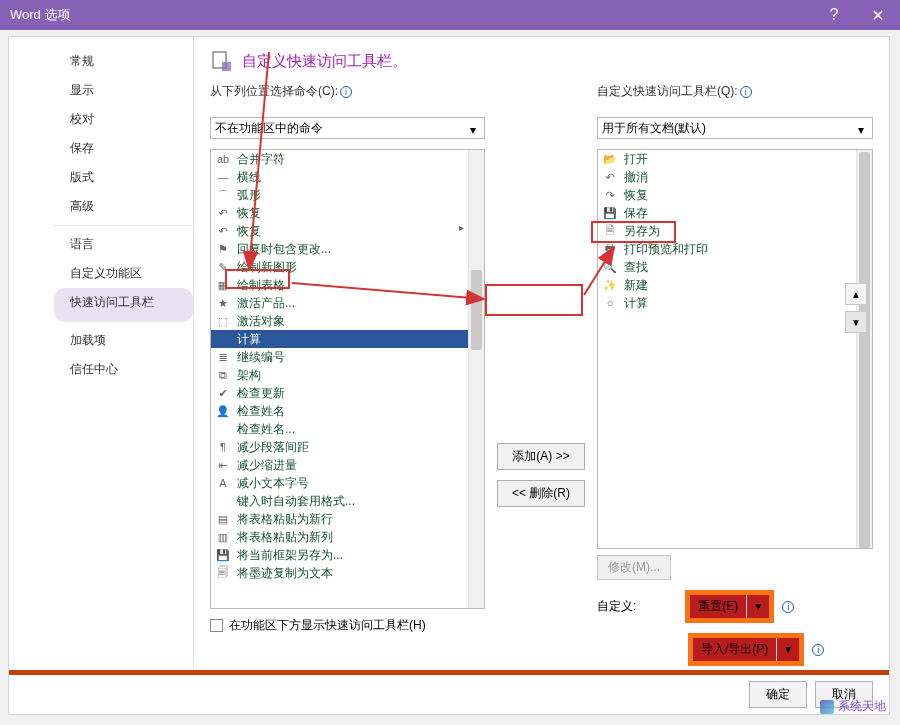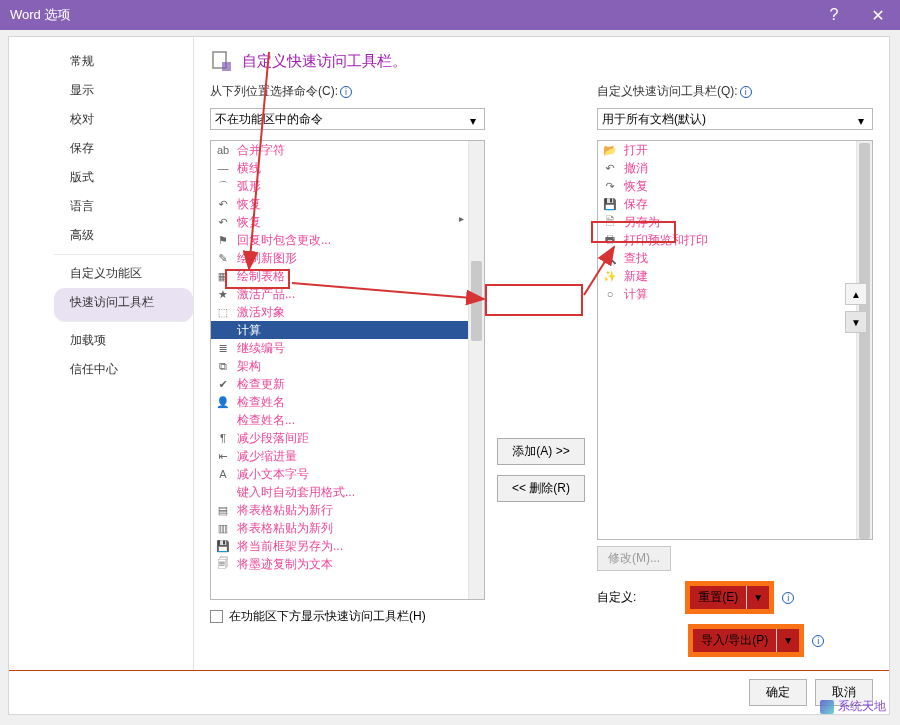--- a/index.html
+++ b/index.html
@@ -15,45 +15,45 @@
   .sidebar-item.selected { background:#e9e2f3;border-radius:11px; }
   .content { flex:1; padding:12px 16px 8px 16px; position:relative; }
   .header-row { display:flex; align-items:center; gap:8px; margin-bottom:10px; }
   .header-row .big-icon { width:24px; height:24px; display:inline-block; position:relative; }
   .big-icon svg { width:24px; height:24px; }
   .header-row .heading { font-size:15px; color:#a21caf; }
   .columns { display:flex; gap:12px; }
   .col-left { width:275px; }
   .col-mid { width:88px; display:flex; flex-direction:column; align-items:center; justify-content:center; gap:10px; padding-top:200px; }
   .col-right { flex:1; }
-  .field-label { margin-bottom:8px; color:#333; }
+  .field-label { margin-bottom:17px; color:#333; }
   .dropdown { width:100%; height:22px; border:1px solid #b9b9b9; background:#fff; display:flex; align-items:center; padding:0 4px; justify-content:space-between; margin-bottom:10px; }
   .dropdown .chev { width:10px; height:10px; }
   .listbox { border:1px solid #b9b9b9; height:460px; overflow:hidden; position:relative; background:#fff; }
   .listbox .inner { position:absolute; inset:0 16px 0 0; overflow-y:auto; }
   .scrollbar { position:absolute; top:0; right:0; bottom:0; width:16px; background:#f0f0f0; border-left:1px solid #e4e4e4; }
   .scrollbar .thumb { position:absolute; left:2px; right:2px; background:#c9c9c9; border-radius:2px; }
   .li { display:flex; align-items:center; height:18px; padding:0 4px; gap:6px; white-space:nowrap; }
   .li .icon { width:16px; height:16px; flex-shrink:0; display:flex; align-items:center; justify-content:center; font-size:11px; color:#666; }
-  .li .txt { color:#ec4899; }
+  .li .txt { color:#14532d; }
   .li.selected { background:#2b579a; }
   .li.selected .txt { color:#fff; }
   .btn-std { border:1px solid #adadad; background:#f1f1f1; padding:4px 6px; width:88px; text-align:center; cursor:pointer; }
   .updown { position:absolute; right:6px; top:200px; display:flex; flex-direction:column; gap:6px; }
   .sqbtn { width:22px; height:22px; border:1px solid #c8c8c8; background:#f4f4f4; display:flex; align-items:center; justify-content:center; font-size:10px; }
   .modify-row { margin-top:6px; }
   .btn-wide { border:1px solid #c8c8c8; background:#efefef; padding:3px 10px; color:#9a9a9a; display:inline-block; }
   .customize-row { margin-top:10px; display:flex; align-items:center; gap:6px; }
   .split-btn { border:5px solid #f97316; background:#b91c1c; display:inline-flex; align-items:center;margin-left:43px; }
   .split-btn .lbl { padding:3px 8px; border-right:1px solid #ccc; }
   .split-btn .ar { padding:3px 6px; font-size:10px; }
   .info-icon { display:inline-block; width:12px; height:12px; border:1px solid #1a5bbd; border-radius:50%; color:#1a5bbd; font-size:9px; line-height:10px; text-align:center; vertical-align:middle; margin-left:2px; }
   .below-ribbon { margin-top:8px; display:flex; align-items:center; gap:6px; }
   .chk { width:13px; height:13px; border:1px solid #888; background:#fff; }
-  .footer { height:44px; border-top:1px solid #c2410c; display:flex; align-items:center; justify-content:flex-end; gap:8px; padding:0 16px; }
+  .footer { height:44px; border-top:5px solid #c2410c; display:flex; align-items:center; justify-content:flex-end; gap:8px; padding:0 16px; }
   .footer .fbtn { border:1px solid #b2b2b2; background:#f2f2f2; padding:4px 16px; cursor:pointer; }
   
   .redbox { position:absolute; border:2px solid #d63434; pointer-events:none; z-index:50; }
   .arrow-line { position:absolute; z-index:49; pointer-events:none; }
   
   .rbox { border:1px solid #b9b9b9; height:400px; position:relative; background:#fff; }
   .col-right-inner { position:relative; }
   .watermark { position:absolute; bottom:10px; right:14px; display:flex; align-items:center; gap:4px; z-index:60; opacity:.85;}
   .watermark .logo { width:14px; height:14px; background:linear-gradient(135deg,#55c,#5cc); border-radius:2px; }
   .watermark .wm-text { font-size:12px; color:#6d28d9; }
@@ -69,22 +69,22 @@
 </div>
 
 <div class="dialog-body">
   <div class="main-area">
     <div class="sidebar">
       <div class="sidebar-item">常规</div>
       <div class="sidebar-item">显示</div>
       <div class="sidebar-item">校对</div>
       <div class="sidebar-item">保存</div>
       <div class="sidebar-item">版式</div>
+      <div class="sidebar-item sep-after">高级</div>
       <div class="sidebar-item">语言</div>
-      <div class="sidebar-item sep-after">高级</div>
       <div class="sidebar-item">自定义功能区</div>
       <div class="sidebar-item selected sep-after">快速访问工具栏</div>
       <div class="sidebar-item">加载项</div>
       <div class="sidebar-item">信任中心</div>
     </div>
 
     <div class="content">
       <div class="header-row">
         <span class="big-icon">
           <svg viewBox="0 0 24 24">

